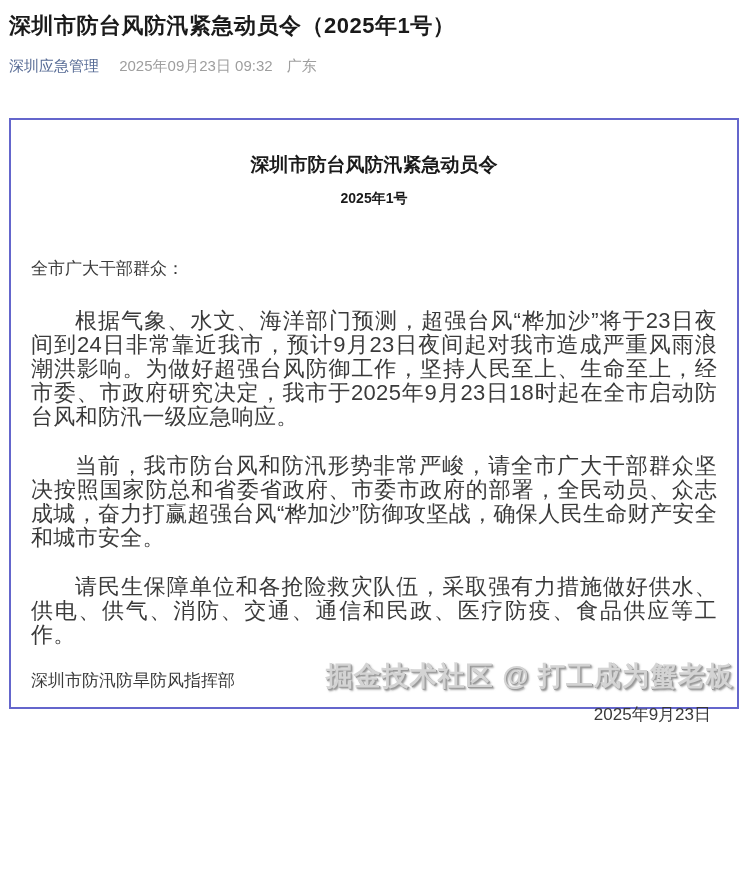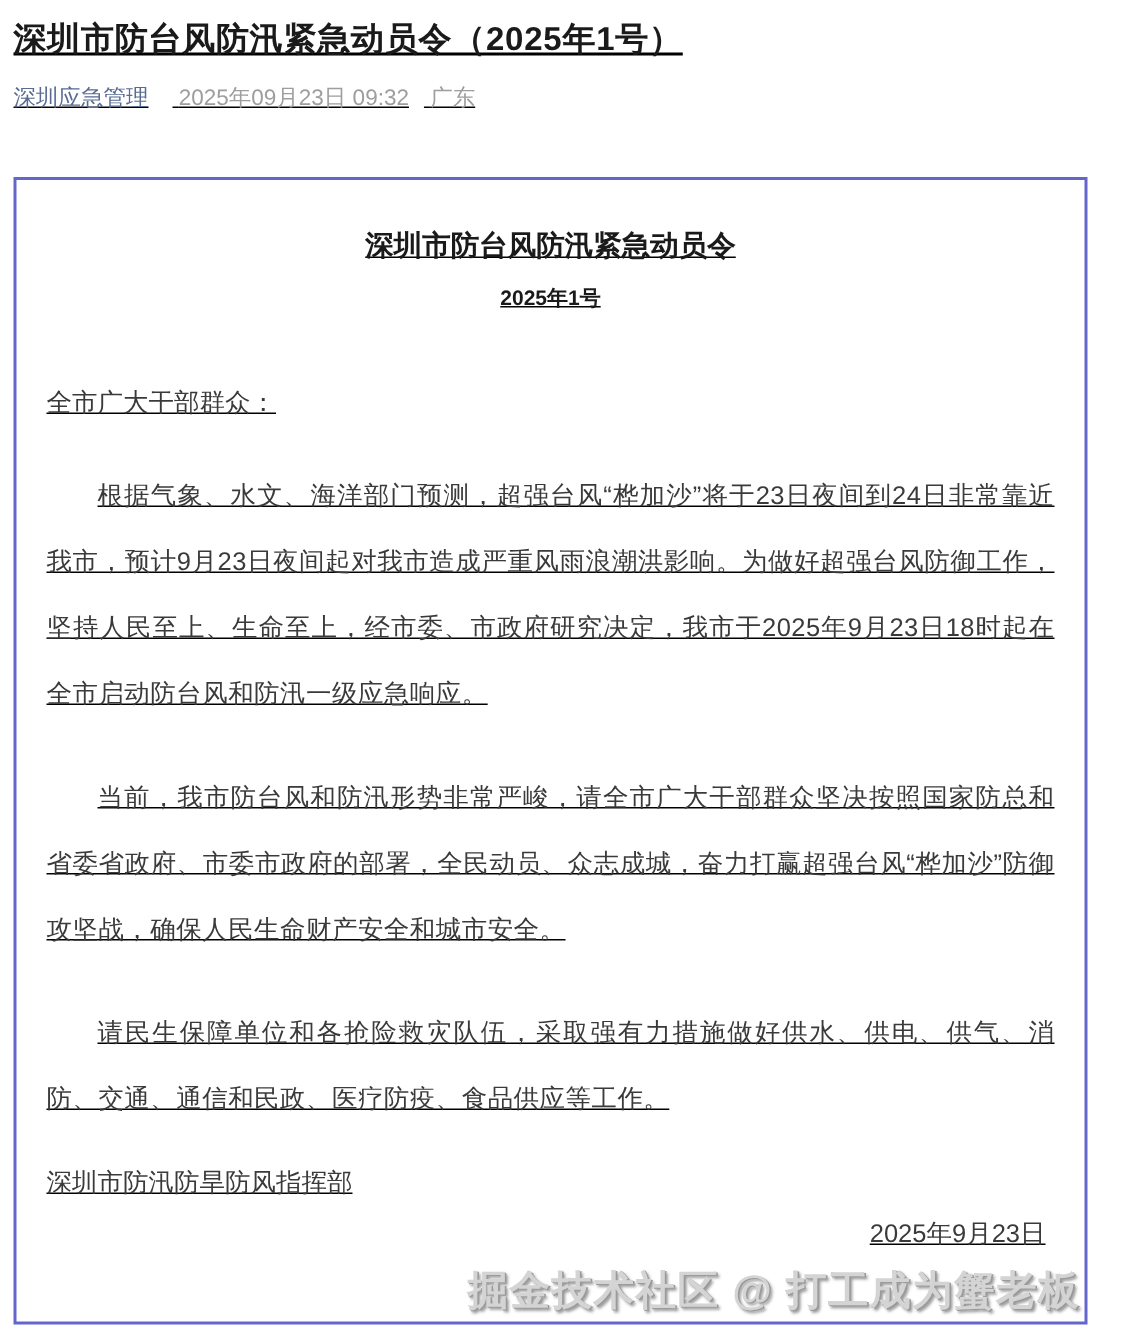--- a/index.html
+++ b/index.html
@@ -8,22 +8,21 @@
     padding: 0;
     background: #ffffff;
     font-family: "Liberation Sans", "DejaVu Sans", sans-serif;
   }
   body {
     width: 748px;
     height: 893px;
     overflow: hidden;
   }
   .article {
-    padding: 10px 23px 0 9px;
-    text-decoration: underline;
+    padding: 10px 9px 0 9px;
   }
   .page-title {
     margin: 0;
     font-size: 22px;
     font-weight: 700;
     color: var(--title, #1a1a1a);
     line-height: 1.45;
     letter-spacing: 0.5px;
   }
   .meta {
@@ -40,21 +39,21 @@
   .meta .date {
     color: var(--meta, #9e9e9e);
     margin-right: 10px;
   }
   .meta .region {
     color: var(--meta, #9e9e9e);
   }
   .doc-box {
     position: relative;
     margin-top: 42px;
-    height: 765px;
+    height: 591px;
     border: 2px solid var(--accent, #6466cc);
     padding: 24px 20px 0 20px;
     color: var(--body, #3a3a3a);
   }
   .doc-title {
     margin: 6px 0 0 0;
     text-align: center;
     font-size: 19px;
     font-weight: 700;
     color: var(--title, #1a1a1a);
@@ -68,41 +67,41 @@
     color: var(--title, #1a1a1a);
     line-height: 1.55;
   }
   .salutation {
     margin: 44px 0 0 0;
     font-size: 17px;
     line-height: 30px;
   }
   .body-para {
     margin: 25px 0 0 0;
-    font-size: 17px;
-    line-height: 44px;
+    font-size: 22px;
+    line-height: 24px;
     text-indent: 2em;
     text-align: justify;
     letter-spacing: 0.3px;
   }
   .signature {
     margin: 16px 6px 0 0;
     font-size: 17px;
     line-height: 36px;
   }
   .sign-date {
     margin: 0 6px 0 0;
     font-size: 17px;
     line-height: 32px;
     text-align: right;
   }
   .watermark {
     position: absolute;
     right: 3px;
-    bottom: 3px;
+    bottom: 13px;
     font-size: 27px;
     font-weight: 700;
     white-space: nowrap;
     color: var(--watermark, #d4d4d4);
     text-shadow: 1px 1px 0 #9a9a9a, 2px 2px 2px rgba(130,130,130,0.8);
     letter-spacing: 1px;
     pointer-events: none;
   }
 </style>
 </head>

